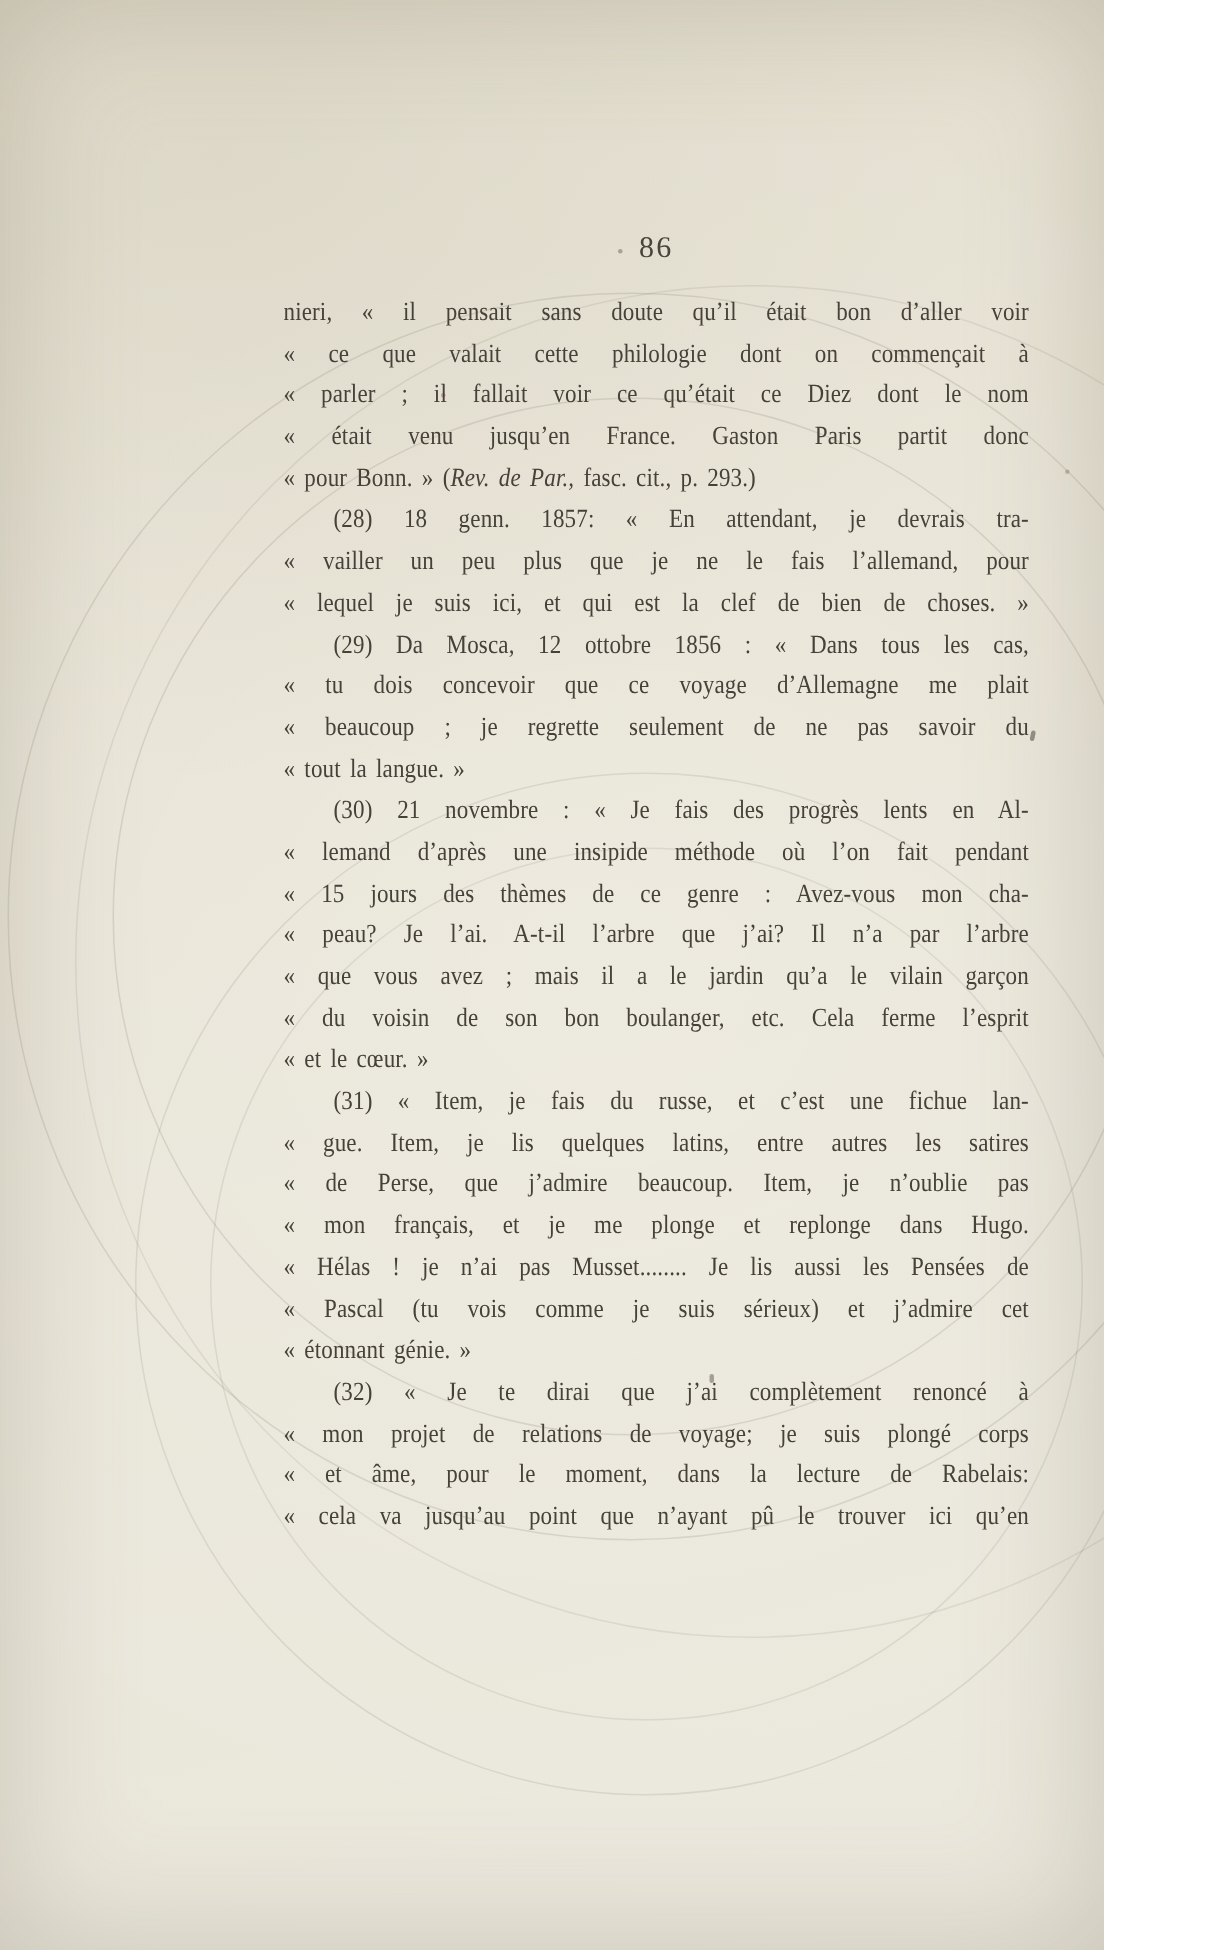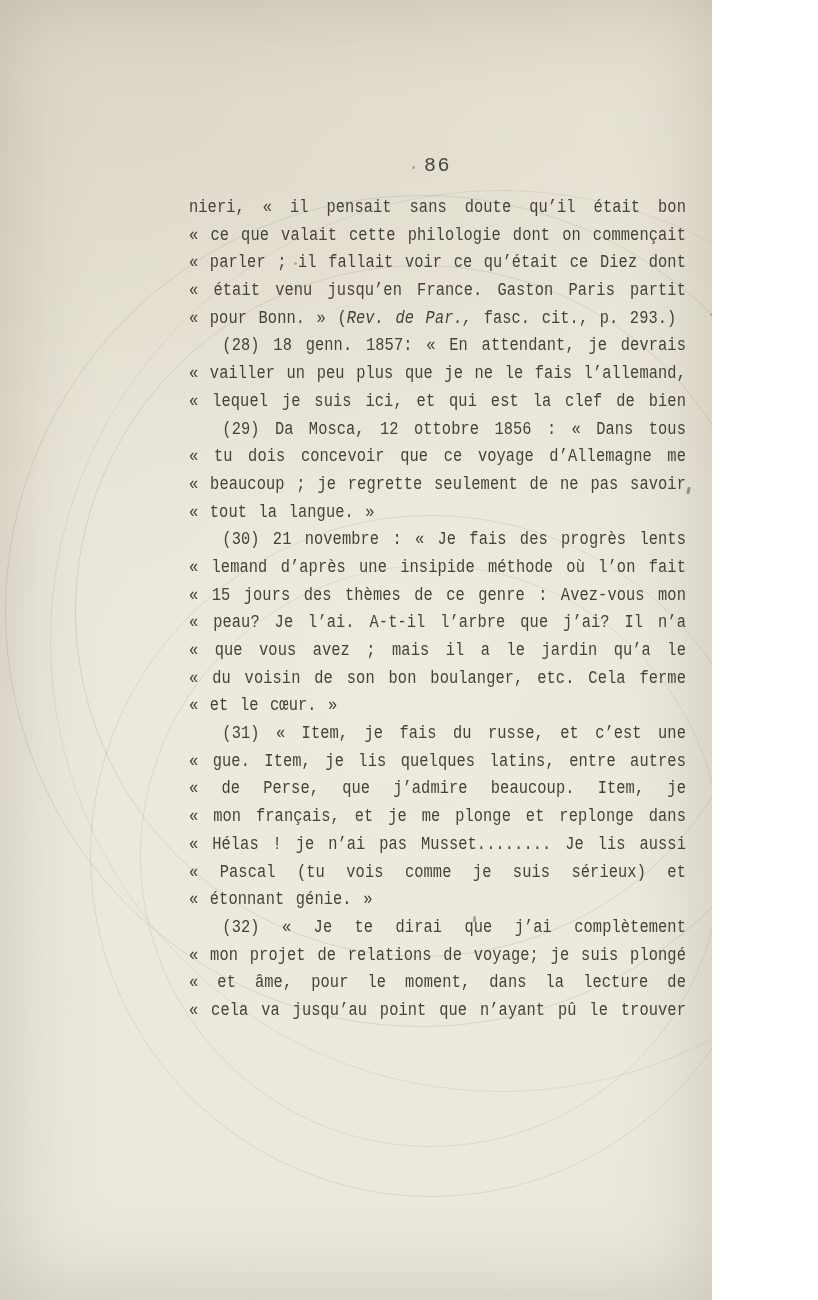--- a/index.html
+++ b/index.html
@@ -8,22 +8,23 @@
   .page {
     position: relative;
     width: 712px;
     height: 1300px;
     overflow: hidden;
     background:
       radial-gradient(ellipse 900px 700px at 20% 8%, rgba(150,138,110,0.10), rgba(0,0,0,0) 60%),
       radial-gradient(ellipse 1000px 900px at 55% 50%, rgba(255,255,255,0.20), rgba(0,0,0,0) 70%),
       linear-gradient(165deg, #e5e0d1 0%, #e8e4d6 40%, #eae7db 75%, #ebe8dd 100%);
     box-shadow: inset 0 0 90px rgba(115,105,82,0.28);
-    font-family: Liberation Mono, monospace;
+    font-family: Liberation Serif, serif;
     color: #46423a;
+    padding-left: 24px;
   }
 
   
   .wm {
     position: absolute;
     border-radius: 50%;
     border: 1.5px solid rgba(104,99,84,0.17);
     pointer-events: none;
   }
   .wm.c1 { left:   5px; top: 195px; width: 830px; height: 830px; }

